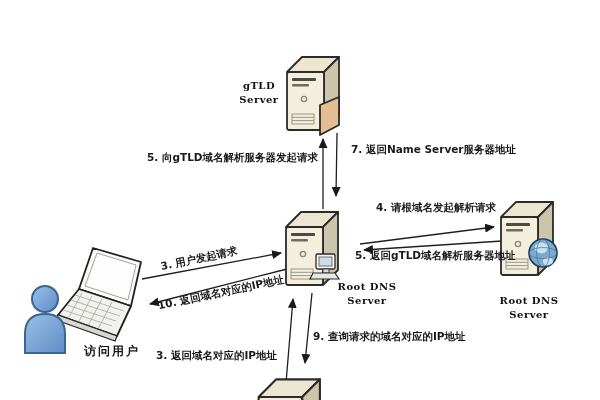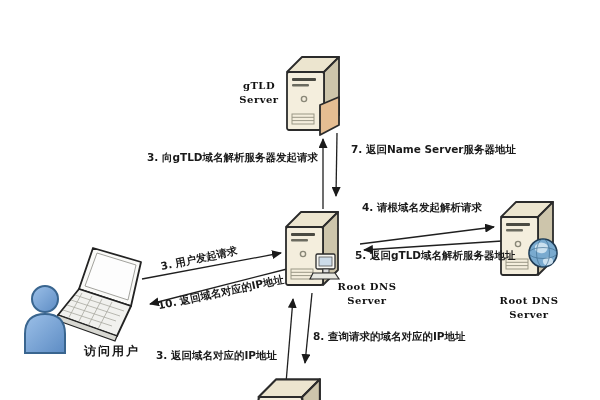--- a/index.html
+++ b/index.html
@@ -134,21 +134,21 @@
   <div class="nlbl" style="left:334px;top:233px;width:66px;">
     <span>Root DNS</span><br>
     <span>Server</span>
   </div>
   <div class="nlbl" style="left:496px;top:247px;width:66px;">
     <span>Root DNS</span><br>
     <span>Server</span>
   </div>
   <div class="ulbl" style="left:84px;top:296px;">访问用户</div>
 
-  <div class="lbl" style="left:147px;top:104px;">3. 向gTLD域名解析服务器发起请求</div>
+  <div class="lbl" style="left:147px;top:104px;">5. 向gTLD域名解析服务器发起请求</div>
   <div class="lbl" style="left:351px;top:96px;">7. 返回Name Server服务器地址</div>
-  <div class="lbl" style="left:362px;top:154px;text-align:right;">4. 请根域名发起解析请求</div>
+  <div class="lbl" style="left:376px;top:154px;text-align:right;">4. 请根域名发起解析请求</div>
   <div class="lbl" style="left:355px;top:202px;">5. 返回gTLD域名解析服务器地址</div>
   <div class="lbl rot" style="left:199px;top:212px;">3. 用户发起请求</div>
   <div class="lbl rot" style="left:221px;top:246px;">10. 返回域名对应的IP地址</div>
-  <div class="lbl" style="left:313px;top:283px;">8. 查询请求的域名对应的IP地址</div>
+  <div class="lbl" style="left:313px;top:283px;">9. 查询请求的域名对应的IP地址</div>
   <div class="lbl" style="left:156px;top:302px;">3. 返回域名对应的IP地址</div>
 </div>
 
 </body></html>

